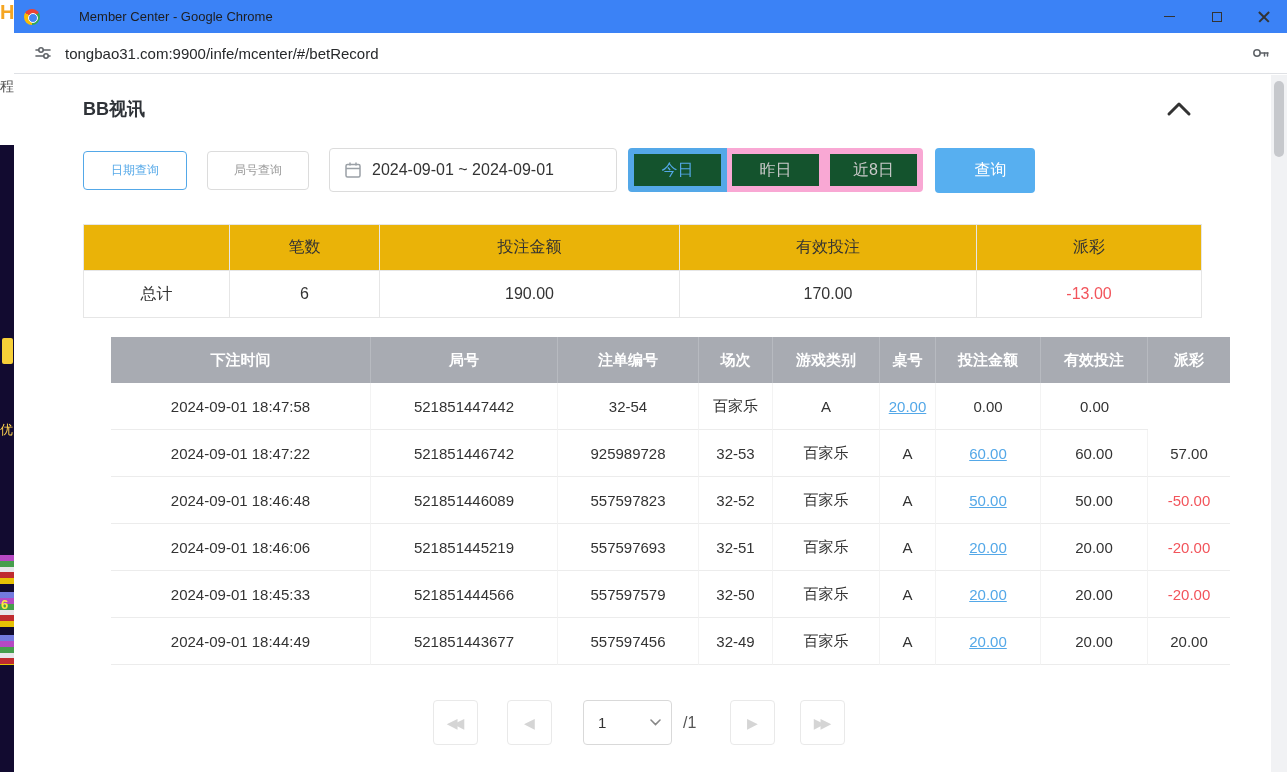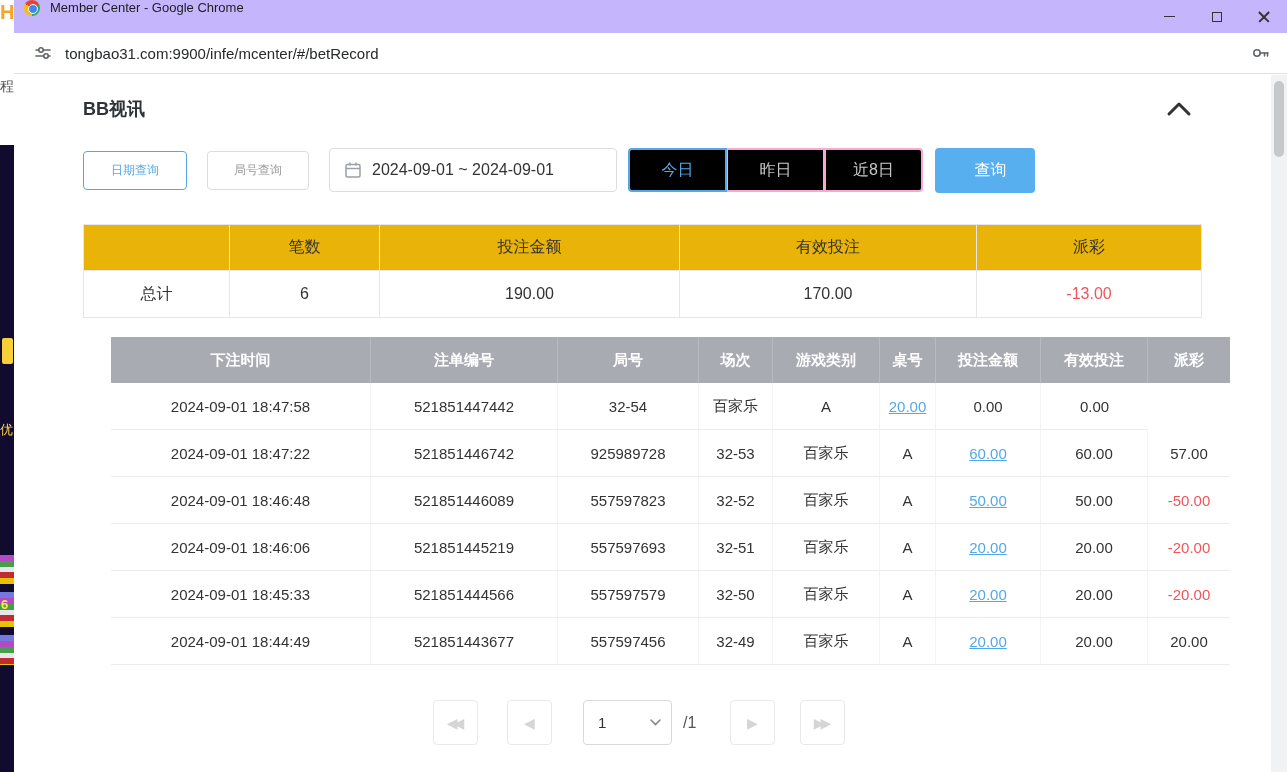--- a/index.html
+++ b/index.html
@@ -15,21 +15,21 @@
   .bg-cheng { position:absolute; left:0; top:78px; font-size:14px; color:#555; }
   .bg-dark { position:absolute; left:0; top:145px; width:14px; height:627px; background:#120b30; }
   .bg-blob { position:absolute; left:2px; top:193px; width:11px; height:26px; background:#f7d038; border-radius:2px; }
   .bg-you { position:absolute; left:0; top:276px; font-size:13px; color:#ffd54f; }
   .bg-noise { position:absolute; left:0; top:410px; width:14px; height:110px;
     background:repeating-linear-gradient(180deg,#c94fd4 0 6px,#4caf50 6px 12px,#ffffff 12px 17px,#d32f2f 17px 23px,#ffd600 23px 29px,#120b30 29px 37px,#7e86f2 37px 43px);
     opacity:.9; }
   .bg-six { position:absolute; left:1px; top:452px; font-size:13px; font-weight:bold; color:#ffeb3b; }
 
   
-  .titlebar { position:absolute; left:14px; top:0; width:1273px; height:33px; background:#c4b5fd; display:flex; align-items:flex-start; }
+  .titlebar { position:absolute; left:14px; top:0; width:1273px; height:33px; background:#3b82f6; display:flex; align-items:center;gap:29px; }
   .chrome-icon { width:16px; height:16px; margin-left:10px; border-radius:50%;
     background:conic-gradient(from -60deg,#ea4335 0 33.3%,#34a853 33.3% 66.6%,#fbbc05 66.6% 100%); position:relative; flex:0 0 auto; }
   .chrome-icon::after { content:""; position:absolute; left:4px; top:4px; width:8px; height:8px; border-radius:50%;
     background:#4285f4; border:1.5px solid #fff; }
   .win-title { margin-left:10px; font-size:13px; color:#1d1d1f; }
   .win-controls { margin-left:auto; display:flex; height:100%; }
   .win-btn { width:47px; height:100%; display:flex; align-items:center; justify-content:center; cursor:default; }
   .glyph-min { width:11px; height:1px; background:#333; display:block; }
   .glyph-max { width:10px; height:10px; border:1px solid #333; display:block; }
   .glyph-close { position:relative; width:12px; height:12px; display:block; }
@@ -58,21 +58,21 @@
   .btn-outline { position:absolute; height:39px; background:#fff; border:1px solid #dcdcdc; border-radius:4px;
     font-size:12px; color:#999; display:flex; align-items:center; justify-content:center; cursor:pointer; }
   .btn-date-query { left:69px; top:76px; width:104px; border-color:var(--accent,#54a8e8); color:var(--accent,#54a8e8); }
   .btn-round-query { left:193px; top:76px; width:102px; }
   .date-box { position:absolute; left:315px; top:73px; width:288px; height:44px; border:1px solid #dcdcdc; border-radius:4px;
     display:flex; align-items:center; cursor:pointer; }
   .date-box .cal { margin-left:14px; display:flex; }
   .date-box .date-text { margin-left:10px; font-size:16px; color:#333; }
   .seg-group { position:absolute; left:614px; top:73px; height:44px; display:flex; }
   .seg { width:99px; height:44px; display:flex; align-items:center; justify-content:center; font-size:16px;
-    border:2px solid #f9a8d4; color:#c9c9c9; background:#000000; cursor:pointer; margin-left:-1px; }
+    border:6px solid #f9a8d4; color:#c9c9c9; background:#14532d; cursor:pointer; margin-left:-1px; }
   .seg:first-child { margin-left:0; border-radius:4px 0 0 4px; }
   .seg:last-child { border-radius:0 4px 4px 0; }
   .seg.active { border-color:var(--accent,#54a8e8); color:var(--accent,#54a8e8); z-index:2; }
   .btn-search { position:absolute; left:921px; top:73px; width:100px; height:45px; background:var(--primary,#57aff0);
     border:none; border-radius:4px; color:#fff; font-size:16px; display:flex; align-items:center; justify-content:center; cursor:pointer;padding-left:11px; }
 
   
   .summary { position:absolute; left:69px; top:149px; width:1119px; }
   .sum-row { display:grid; grid-template-columns:147px 150px 300px 297px 225px; }
   .sum-row > div { height:47px; display:flex; align-items:center; justify-content:center; font-size:16px; color:#333;
@@ -201,22 +201,22 @@
         <div>6</div>
         <div>190.00</div>
         <div>170.00</div>
         <div class="neg">-13.00</div>
       </div>
     </div>
 
     <div class="records">
       <div class="rec-grid rec-head">
         <div>下注时间</div>
+        <div>局号</div>
         <div>注单编号</div>
-        <div>局号</div>
         <div>场次</div>
         <div>游戏类别</div>
         <div>桌号</div>
         <div>投注金额</div>
         <div>有效投注</div>
         <div>派彩</div>
       </div>
 
       <div class="rec-grid rec-row">
         <div>2024-09-01 18:47:58</div>

